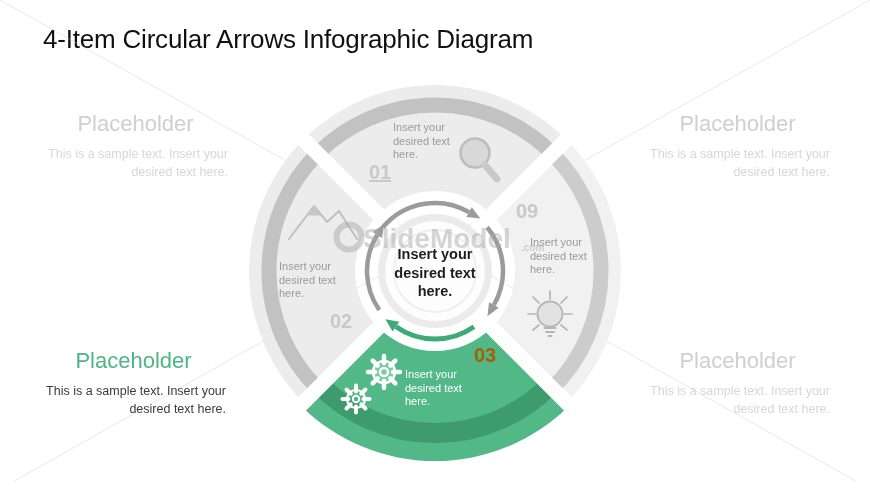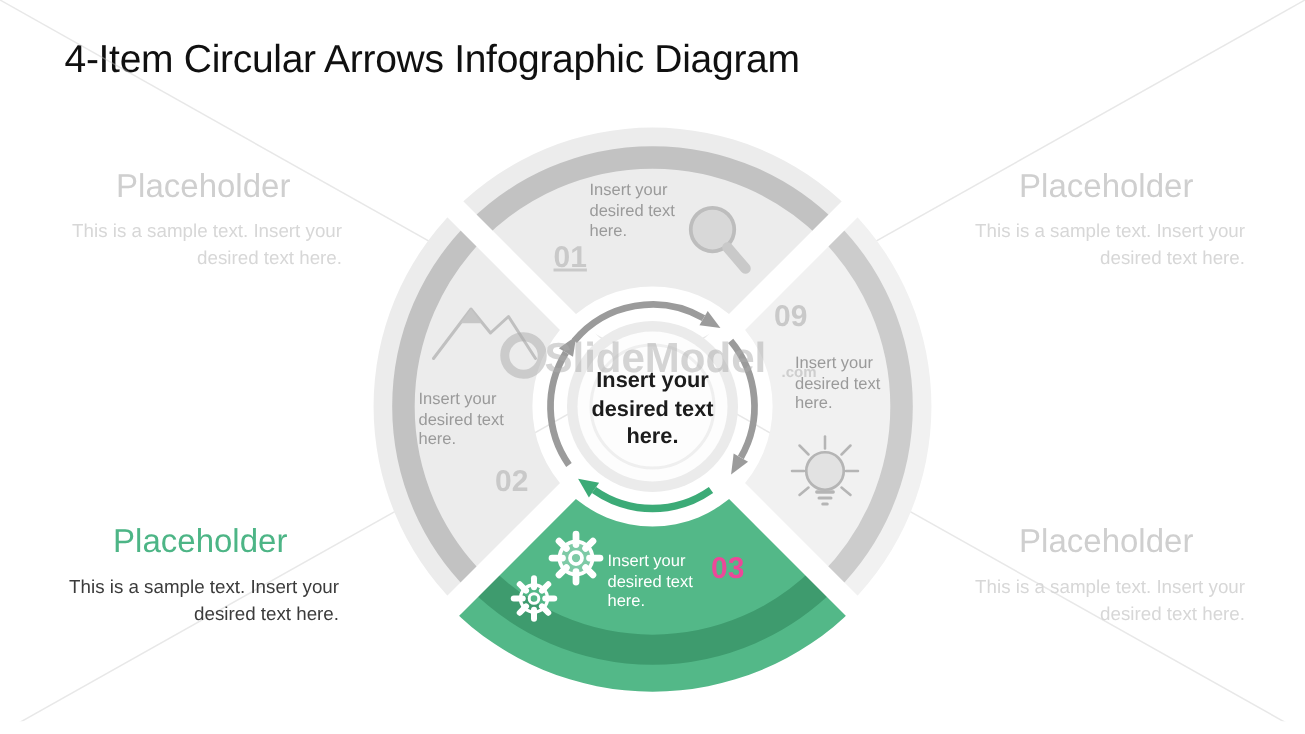--- a/index.html
+++ b/index.html
@@ -26,21 +26,21 @@
 
   
   .wlabel { position:absolute; font-size:11px; line-height:1.24; color:#9a9a9a; }
   .wlabel.t1 { left:393px; top:121px; width:66px; }
   .wlabel.t2 { left:530px; top:236px; width:64px; }
   .wlabel.t3 { left:405px; top:368px; width:64px; color:#ffffff; }
   .wlabel.t4 { left:279px; top:260px; width:66px; }
   .wnum { position:absolute; font-size:20px; font-weight:700; color:#c9c9c9; }
   .wnum.n1 { left:369px; top:161px;text-decoration:underline; }
   .wnum.n2 { left:516px; top:200px; }
-  .wnum.n3 { left:474px; top:368px; color:#ec4899; }
+  .wnum.n3 { left:474px; top:344px; color:#a16207; }
   .wnum.n4 { left:330px; top:310px; }
   .center-label {
     position:absolute; left:383px; top:245px; width:104px; text-align:center;
     font-size:14.5px; font-weight:700; color:#1c1c1c; line-height:1.28;
   }
 </style>
 </head>
 <body>
 
 <div class="slide">

